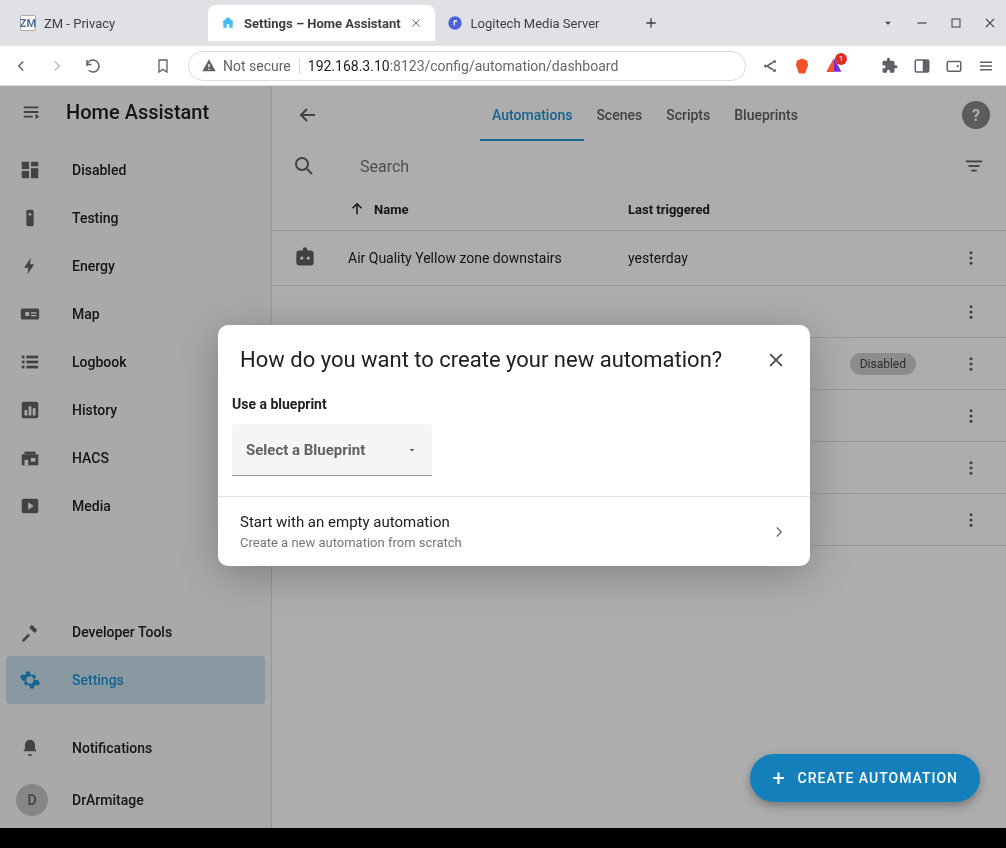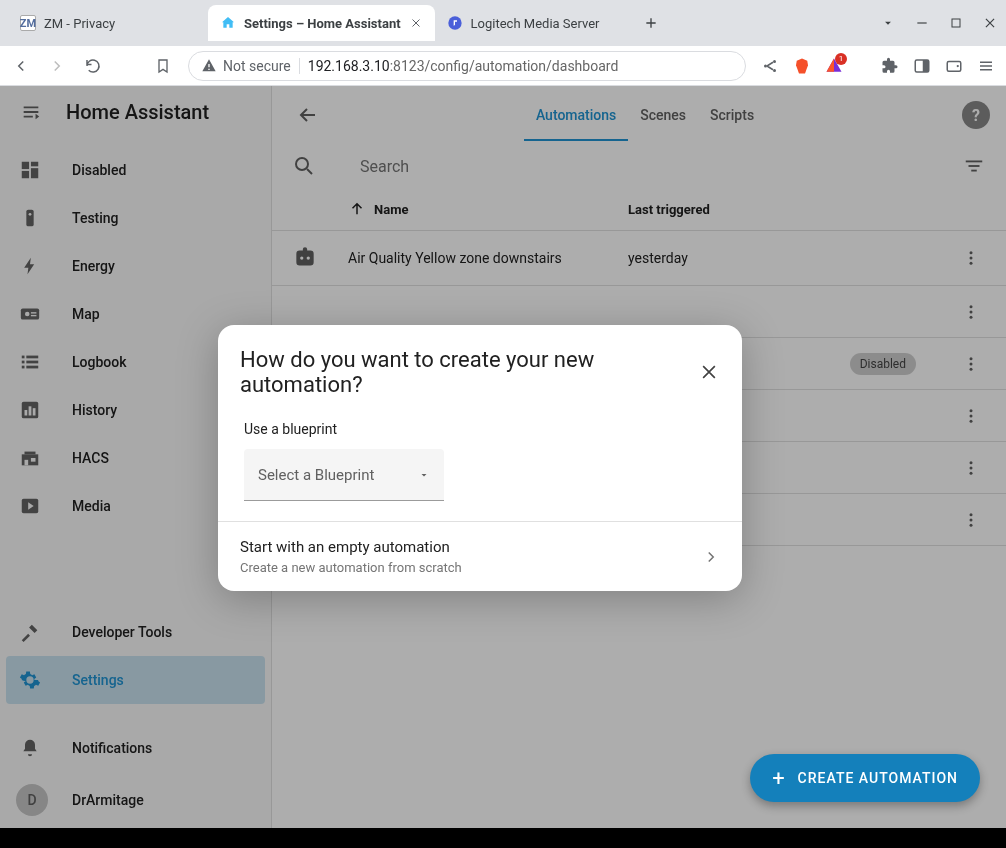--- a/index.html
+++ b/index.html
@@ -67,25 +67,25 @@
 .tr-name { flex: 0 0 280px; }
 .tr-last { flex: 1; color: #212121; }
 .tr-chip { background: #cfcfcf; color: #444; padding: 4px 10px; border-radius: 12px; font-size: 12px; margin-left: auto; margin-right: 40px; }
 .tr-menu { color: #616161; width: 30px; display: flex; justify-content: center;}
 .row-spacer { height: 52px; border-bottom: 1px solid #e0e0e0; display: flex; align-items: center; justify-content: flex-end; padding: 0 20px; }
 
 .fab { position: absolute; right: 26px; bottom: 26px; height: 48px; padding: 0 22px; border-radius: 24px; background: #1480bb; color: #fff; display: flex; align-items: center; gap: 12px; font-size: 14px; font-weight: 500; letter-spacing: 1px; z-index: 20; box-shadow: 0 4px 10px rgba(0,0,0,0.3); }
 .fab .plus { font-size: 22px; font-weight: 400; }
 
 
-.dialog { position: absolute; z-index: 30; left: 218px; top: 325px; width: 524px; background: #fff; border-radius: 16px; box-shadow: 0 8px 40px rgba(0,0,0,0.25); overflow: hidden; }
+.dialog { position: absolute; z-index: 30; left: 218px; top: 325px; width: 592px; background: #fff; border-radius: 10px; box-shadow: 0 8px 40px rgba(0,0,0,0.25); overflow: hidden; }
 .dialog-header { display: flex; align-items: center; justify-content: space-between; padding: 22px 22px 10px 22px; }
 .dialog-title { font-size: 22px; font-weight: 400; color: #212121; }
 .dialog-close { width: 24px; height: 24px; display: flex; align-items: center; justify-content: center; color: #424242; }
-.dialog-section { padding: 14px 22px 20px 26px; }
+.dialog-section { padding: 14px 22px 20px 14px; font-weight: bold; }
 .dialog-label { font-size: 14px; color: #212121; margin-bottom: 12px; }
 .blueprint-select { width: 200px; height: 52px; background: #f5f5f5; border-bottom: 1px solid #9b9b9b; display: flex; align-items: center; padding: 0 14px; justify-content: space-between; color: #616161; font-size: 15px; border-radius: 4px 4px 0 0; }
 .dialog-divider { height: 1px; background: #e0e0e0; }
 .dialog-item { padding: 16px 22px; display: flex; align-items: center; justify-content: space-between; }
 .dialog-item-text .t1 { font-size: 15px; color: #212121; margin-bottom: 4px; }
 .dialog-item-text .t2 { font-size: 13px; color: #757575; }
 
 svg { display: block; }
 </style>
 </head>
@@ -366,20 +366,21 @@
       <div class="main-header">
         <span class="back-btn">
             <svg width="24" height="24" viewBox="0 0 24 24">
               <path fill="none" stroke="#616161" stroke-width="2" d="M19 12H5M11 6l-6 6 6 6"></path>
             </svg>
           </span>
         <div class="tabs">
           <div class="tab-h active">Automations</div>
           <div class="tab-h">Scenes</div>
           <div class="tab-h">Scripts</div>
+          <div class="tab-h">Blueprints</div>
         </div>
         <span class="help-btn">?</span>
       </div>
       <div class="searchbar">
         <span class="search-icon">
             <svg width="24" height="24" viewBox="0 0 24 24">
               <circle cx="10" cy="10" r="6" stroke="#616161" stroke-width="2" fill="none"></circle>
               <path stroke="#616161" stroke-width="2" d="M15 15l5 5"></path>
             </svg>
           </span>

